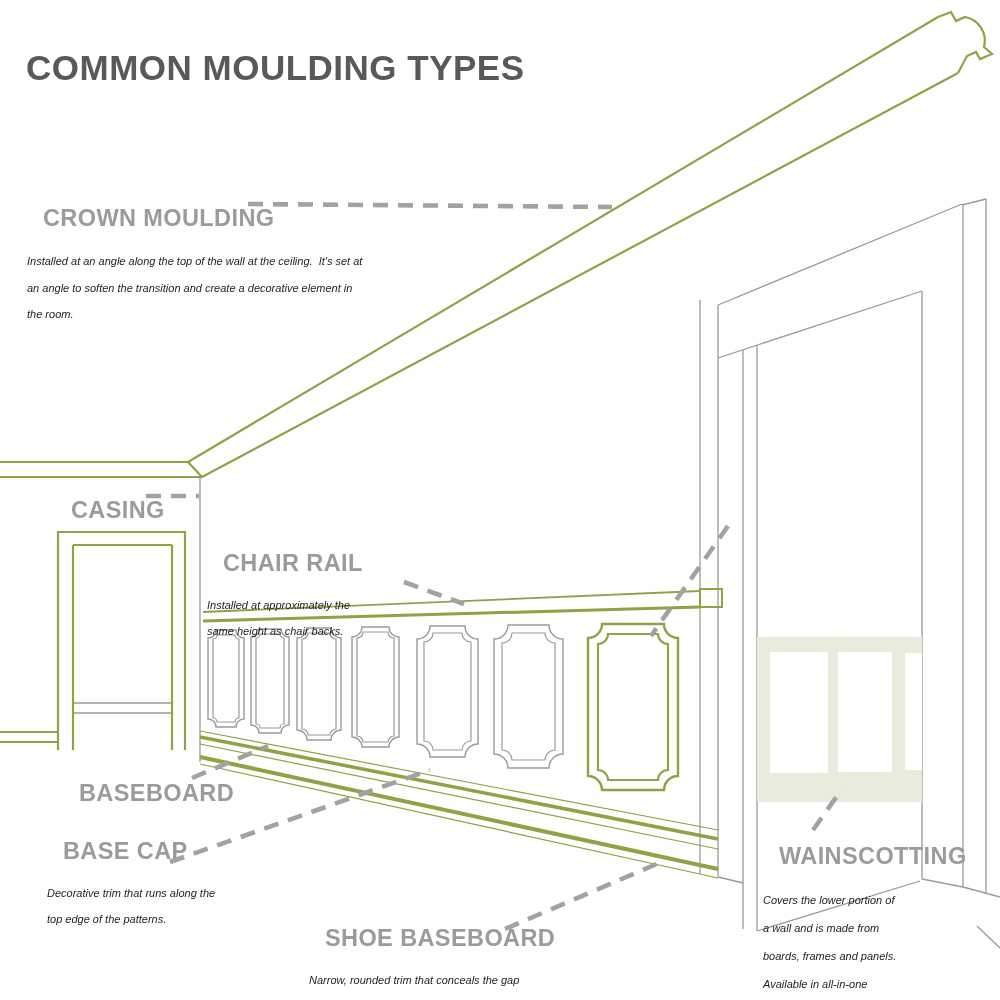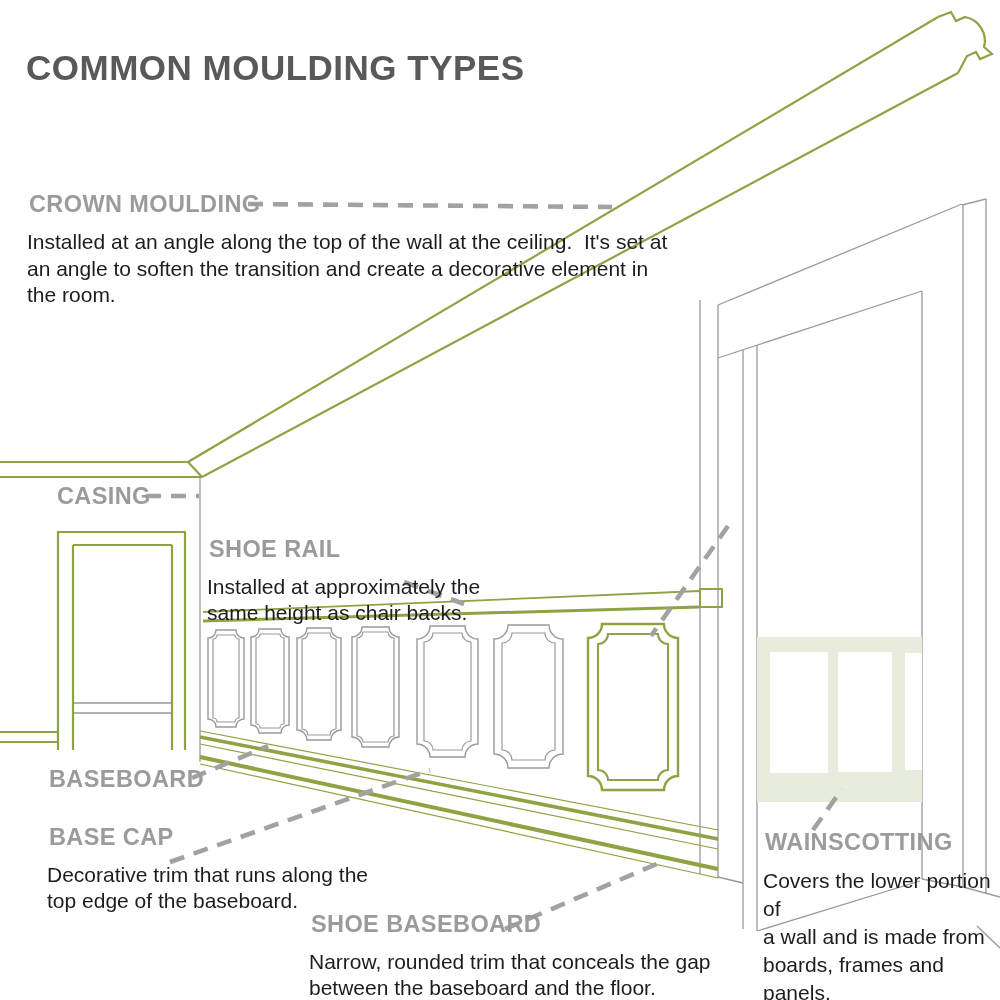--- a/index.html
+++ b/index.html
@@ -4,24 +4,24 @@
 <style>
   html,body{margin:0;padding:0;background:#fff;}
   .canvas{position:relative;width:1000px;height:1000px;background:#fff;overflow:hidden;
           font-family:"Liberation Sans","DejaVu Sans",sans-serif;border-radius:12px;}
   svg.art{position:absolute;left:0;top:0;width:1000px;height:1000px;}
 
   .title{position:absolute;left:26px;top:48px;margin:0;
          font-size:35px;font-weight:700;letter-spacing:.5px;color:var(--title_gray,#58595b);}
 
   .lbl{position:absolute;}
-  .lbl h2{margin:2px;font-size:23.5px;font-weight:700;letter-spacing:.4px;
+  .lbl h2{margin:16px;font-size:23.5px;font-weight:700;letter-spacing:.4px;
           color:var(--heading_gray,#9b9b9b);line-height:27px;white-space:nowrap;}
-  .lbl p{margin:11px 0 0;font-size:21px;line-height:25.5px;color:var(--body_text,#1d1d1d);
-         white-space:pre-wrap;}
+  .lbl p{margin:11px 0 0;font-size:11px;line-height:25.5px;color:var(--body_text,#1d1d1d);
+         white-space:pre-wrap;font-style:italic;}
   .lbl.crown p{line-height:26.5px;}
   .lbl.wainscot p{line-height:28px;}
 
   
   .g-line{stroke:var(--moulding_green,#8da344);fill:none;}
   .gray-line{stroke:var(--linework_gray,#9a9a9a);fill:none;stroke-width:1.3;}
   .leader{stroke:var(--leader_gray,#a2a2a2);stroke-width:4.6;stroke-dasharray:15 10;fill:none;}
   .panel-gray{stroke:var(--linework_gray,#9a9a9a);fill:none;}
   .panel-green{stroke:var(--moulding_green,#8da344);fill:none;}
   .wainscot-fill{fill:var(--wainscot_fill,#e8ecdd);stroke:none;}
@@ -145,34 +145,34 @@
     <p>Installed at an angle along the top of the wall at the ceiling.  It's set at
 an angle to soften the transition and create a decorative element in
 the room.</p>
   </div>
 
   <div class="lbl" style="left:55px;top:481px;">
     <h2>CASING</h2>
   </div>
 
   <div class="lbl" style="left:207px;top:534px;">
-    <h2>SHOE RAIL</h2>
+    <h2>CHAIR RAIL</h2>
     <p>Installed at approximately the
 same height as chair backs.</p>
   </div>
 
 
-  <div class="lbl" style="left:47px;top:764px;text-align:right;">
+  <div class="lbl" style="left:63px;top:764px;text-align:right;">
     <h2>BASEBOARD</h2>
   </div>
 
   <div class="lbl" style="left:47px;top:822px;">
     <h2>BASE CAP</h2>
     <p>Decorative trim that runs along the
-top edge of the baseboard.</p>
+top edge of the patterns.</p>
   </div>
 
   <div class="lbl" style="left:309px;top:909px;">
     <h2>SHOE BASEBOARD</h2>
     <p>Narrow, rounded trim that conceals the gap
 between the baseboard and the floor.</p>
   </div>
 
   <div class="lbl wainscot" style="left:763px;top:827px;">
     <h2>WAINSCOTTING</h2>

